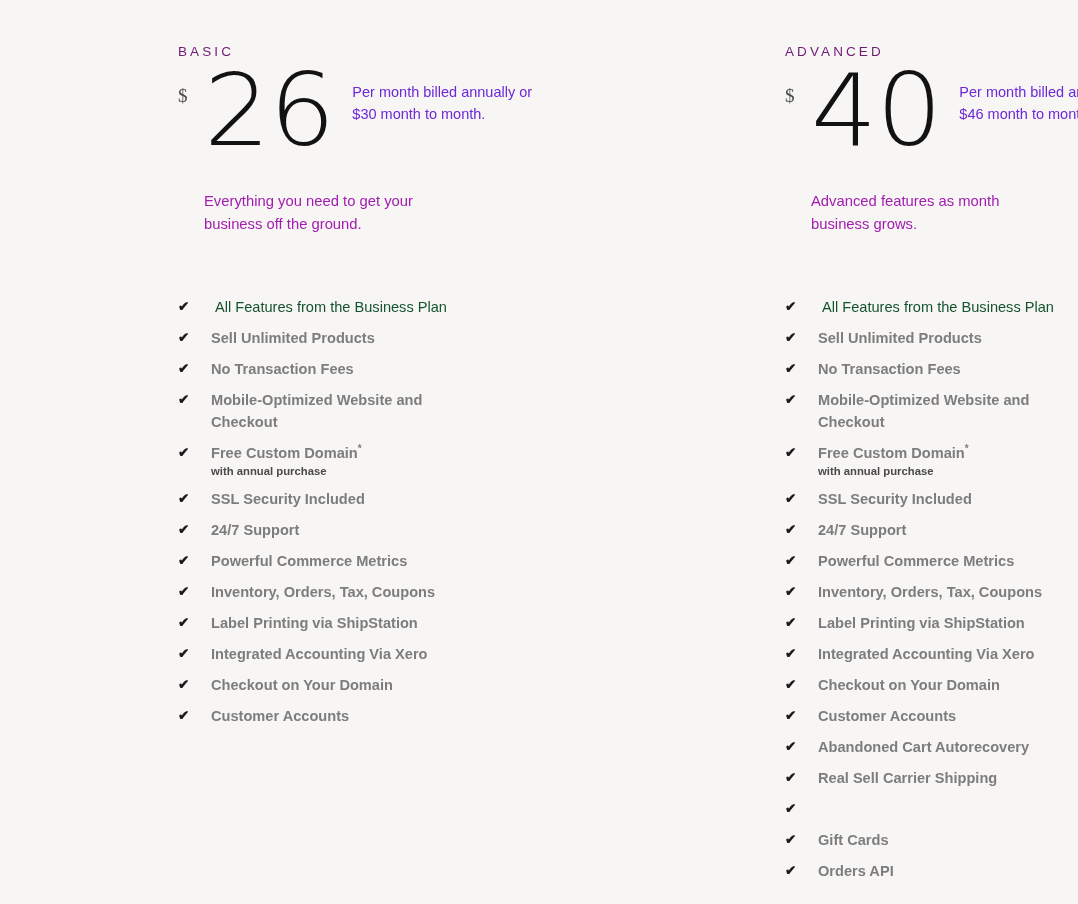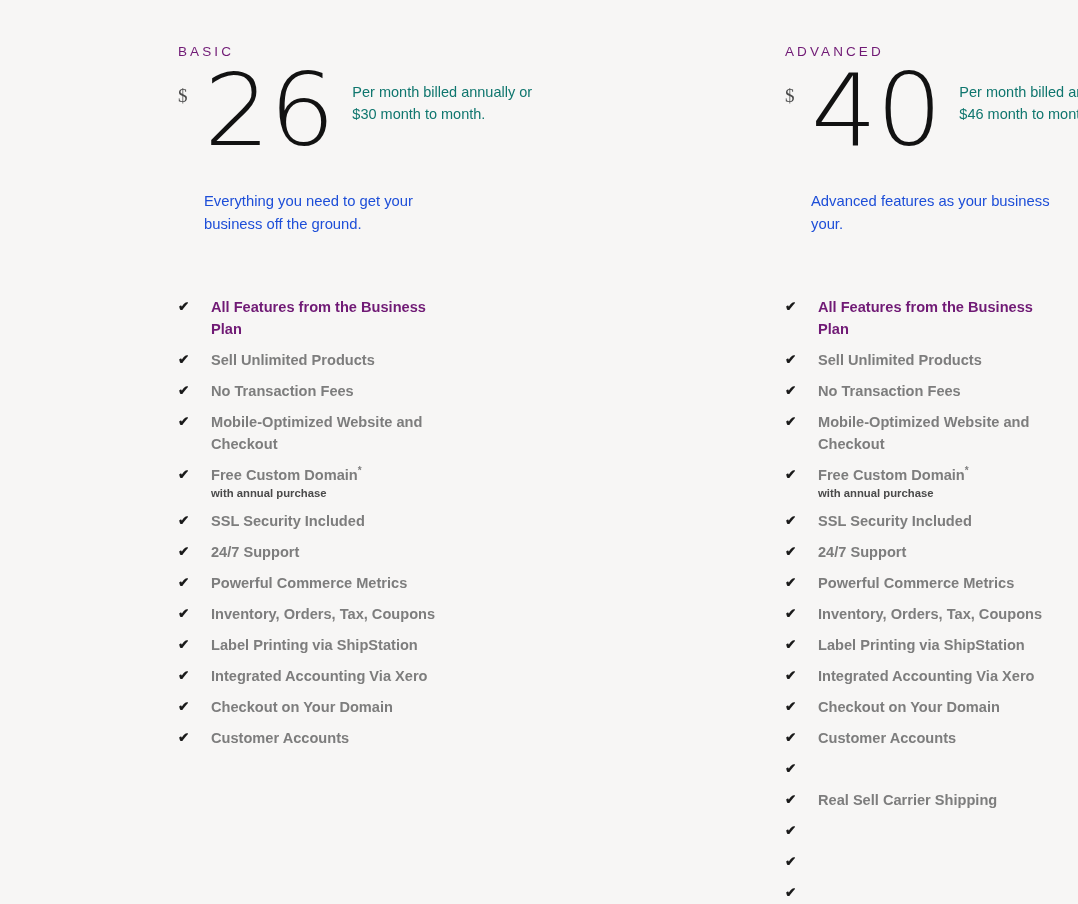--- a/index.html
+++ b/index.html
@@ -66,30 +66,30 @@
     letter-spacing: -1px;
     font-family: "DejaVu Sans", sans-serif;
     -webkit-text-stroke: 0px;
     transform: scaleY(0.96);
     transform-origin: top left;
     margin-top: -6px;
   }
   .billing-note {
     font-size: 14.5px;
     line-height: 21.5px;
-    color: #0f766e;
+    color: #6d28d9;
     font-weight: 400;
     width: 185px;
     margin-left: 18px;
     padding-top: 8px;
   }
   .plan-tagline {
     font-size: 14.8px;
     line-height: 23px;
-    color: #1d4ed8;
+    color: #a21caf;
     width: 250px;
     margin: 30px 0 0 26px;
     font-weight: 400;
   }
 
   
   .features {
     list-style: none;
     margin: 60px 0 0 0;
     padding: 0;
@@ -116,22 +116,23 @@
     max-width: 240px;
   }
   .feature-label {
     font-size: 14.6px;
     line-height: 22px;
     color: #7d7d7d;
     font-weight: 700;
     display: block;
   }
   .feature.highlight .feature-label {
-    color: #701a75;
-    font-weight: 700;
+    color: #14532d;
+    font-weight: 400;
+    text-align: center;
   }
   .feature-note {
     display: block;
     font-size: 11.3px;
     line-height: 16px;
     color: #4a4a4a;
     margin-top: -1px;
     font-weight: bold;
   }
   .asterisk {
@@ -236,21 +237,21 @@
           </li>
         </ul>
       </div>
       <div class="plan">
         <div class="plan-name">ADVANCED</div>
         <div class="price-row">
           <div class="currency">$</div>
           <div class="amount">40</div>
           <div class="billing-note">Per month billed annually or $46 month to month.</div>
         </div>
-        <div class="plan-tagline">Advanced features as your business your.</div>
+        <div class="plan-tagline">Advanced features as month business grows.</div>
         <ul class="features">
           <li class="feature highlight">
             <span class="check-icon">✔</span>
             <span class="feature-text-wrap">
               <span class="feature-label">All Features from the Business Plan</span>
             </span>
           </li>
           <li class="feature">
             <span class="check-icon">✔</span>
             <span class="feature-text-wrap">
@@ -319,32 +320,41 @@
             </span>
           </li>
           <li class="feature">
             <span class="check-icon">✔</span>
             <span class="feature-text-wrap">
               <span class="feature-label">Customer Accounts</span>
             </span>
           </li>
           <li class="feature">
             <span class="check-icon">✔</span>
+            <span class="feature-text-wrap">
+              <span class="feature-label">Abandoned Cart Autorecovery</span>
+            </span>
           </li>
           <li class="feature">
             <span class="check-icon">✔</span>
             <span class="feature-text-wrap">
               <span class="feature-label">Real Sell Carrier Shipping</span>
             </span>
           </li>
           <li class="feature">
             <span class="check-icon">✔</span>
           </li>
           <li class="feature">
             <span class="check-icon">✔</span>
-          </li>
-          <li class="feature">
-            <span class="check-icon">✔</span>
+            <span class="feature-text-wrap">
+              <span class="feature-label">Gift Cards</span>
+            </span>
+          </li>
+          <li class="feature">
+            <span class="check-icon">✔</span>
+            <span class="feature-text-wrap">
+              <span class="feature-label">Orders API</span>
+            </span>
           </li>
         </ul>
       </div>
     </div>
 </div>
 
 </body></html>

